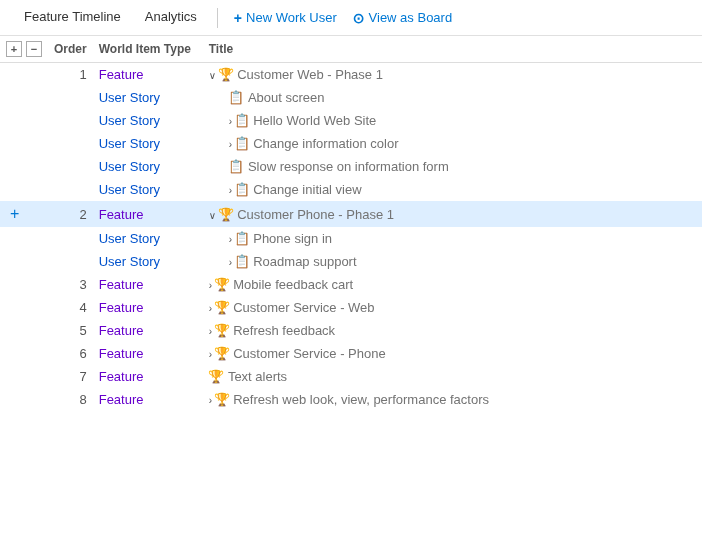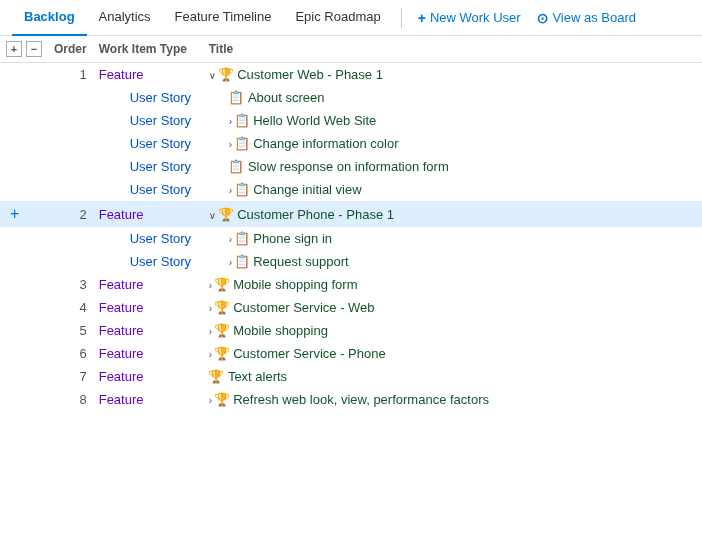--- a/index.html
+++ b/index.html
@@ -99,24 +99,24 @@
       width: 16px;
       height: 16px;
       border: 1px solid #aaa;
       font-size: 11px;
       cursor: pointer;
       color: #555;
       line-height: 1;
     }
 
     .type-feature { color: #6600cc; }
-    .type-userstory { color: #0052cc; margin-left: 31px; }
+    .type-userstory { color: #0052cc; }
 
     .title-link {
-      color: #14532d;
+      color: #737373;
       text-decoration: none;
       cursor: pointer;
     }
 
     .chevron {
       display: inline-block;
       font-size: 10px;
       margin-right: 2px;
       color: #555;
     }
@@ -143,24 +143,22 @@
     .order-cell {
       color: #555;
       text-align: right;
       font-size: 13px;
     }
   </style>
 </head>
 <body>
 
 <nav class="top-nav">
-  <div class="nav-tab active">Backlog</div>
+  <div class="nav-tab">Feature Timeline</div>
   <div class="nav-tab">Analytics</div>
-  <div class="nav-tab">Feature Timeline</div>
-  <div class="nav-tab">Epic Roadmap</div>
   <div class="nav-divider"></div>
   <div class="nav-action">
     <span class="icon">+</span>
     <span>New Work User</span>
   </div>
   <div class="nav-action">
     <span class="icon">⊙</span>
     <span>View as Board</span>
   </div>
 </nav>
@@ -168,21 +166,21 @@
 <table class="backlog-table">
   <thead>
     <tr>
       <th class="col-expand">
         <div class="th-tools">
           <span class="expand-icon">+</span>
           <span class="expand-icon">−</span>
         </div>
       </th>
       <th class="col-order">Order</th>
-      <th class="col-type">Work Item Type</th>
+      <th class="col-type">World Item Type</th>
       <th class="col-title">Title</th>
     </tr>
   </thead>
   <tbody id="table-body">
   <tr>
         <td class="col-expand"></td>
         <td class="order-cell">1</td>
         <td class="col-type"><span class="type-feature">Feature</span></td>
         <td class="col-title"><span class="chevron">∨ </span><span class="trophy-icon" style="color:#7719aa">🏆</span><a class="title-link">Customer Web - Phase 1</a></td>
       </tr>
@@ -225,39 +223,39 @@
       <tr>
         <td class="col-expand"></td>
         <td class="order-cell"></td>
         <td class="col-type"><span class="type-userstory">User Story</span></td>
         <td class="col-title"><span style="display:inline-block;width:20px;"></span><span class="chevron">› </span><span class="book-icon" style="color:#0052cc">📋</span><a class="title-link">Phone sign in</a></td>
       </tr>
       <tr>
         <td class="col-expand"></td>
         <td class="order-cell"></td>
         <td class="col-type"><span class="type-userstory">User Story</span></td>
-        <td class="col-title"><span style="display:inline-block;width:20px;"></span><span class="chevron">› </span><span class="book-icon" style="color:#0052cc">📋</span><a class="title-link">Request support</a></td>
+        <td class="col-title"><span style="display:inline-block;width:20px;"></span><span class="chevron">› </span><span class="book-icon" style="color:#0052cc">📋</span><a class="title-link">Roadmap support</a></td>
       </tr>
       <tr>
         <td class="col-expand"></td>
         <td class="order-cell">3</td>
         <td class="col-type"><span class="type-feature">Feature</span></td>
-        <td class="col-title"><span class="chevron">› </span><span class="trophy-icon" style="color:#7719aa">🏆</span><a class="title-link">Mobile shopping form</a></td>
+        <td class="col-title"><span class="chevron">› </span><span class="trophy-icon" style="color:#7719aa">🏆</span><a class="title-link">Mobile feedback cart</a></td>
       </tr>
       <tr>
         <td class="col-expand"></td>
         <td class="order-cell">4</td>
         <td class="col-type"><span class="type-feature">Feature</span></td>
         <td class="col-title"><span class="chevron">› </span><span class="trophy-icon" style="color:#7719aa">🏆</span><a class="title-link">Customer Service - Web</a></td>
       </tr>
       <tr>
         <td class="col-expand"></td>
         <td class="order-cell">5</td>
         <td class="col-type"><span class="type-feature">Feature</span></td>
-        <td class="col-title"><span class="chevron">› </span><span class="trophy-icon" style="color:#7719aa">🏆</span><a class="title-link">Mobile shopping</a></td>
+        <td class="col-title"><span class="chevron">› </span><span class="trophy-icon" style="color:#7719aa">🏆</span><a class="title-link">Refresh feedback</a></td>
       </tr>
       <tr>
         <td class="col-expand"></td>
         <td class="order-cell">6</td>
         <td class="col-type"><span class="type-feature">Feature</span></td>
         <td class="col-title"><span class="chevron">› </span><span class="trophy-icon" style="color:#7719aa">🏆</span><a class="title-link">Customer Service - Phone</a></td>
       </tr>
       <tr>
         <td class="col-expand"></td>
         <td class="order-cell">7</td>

